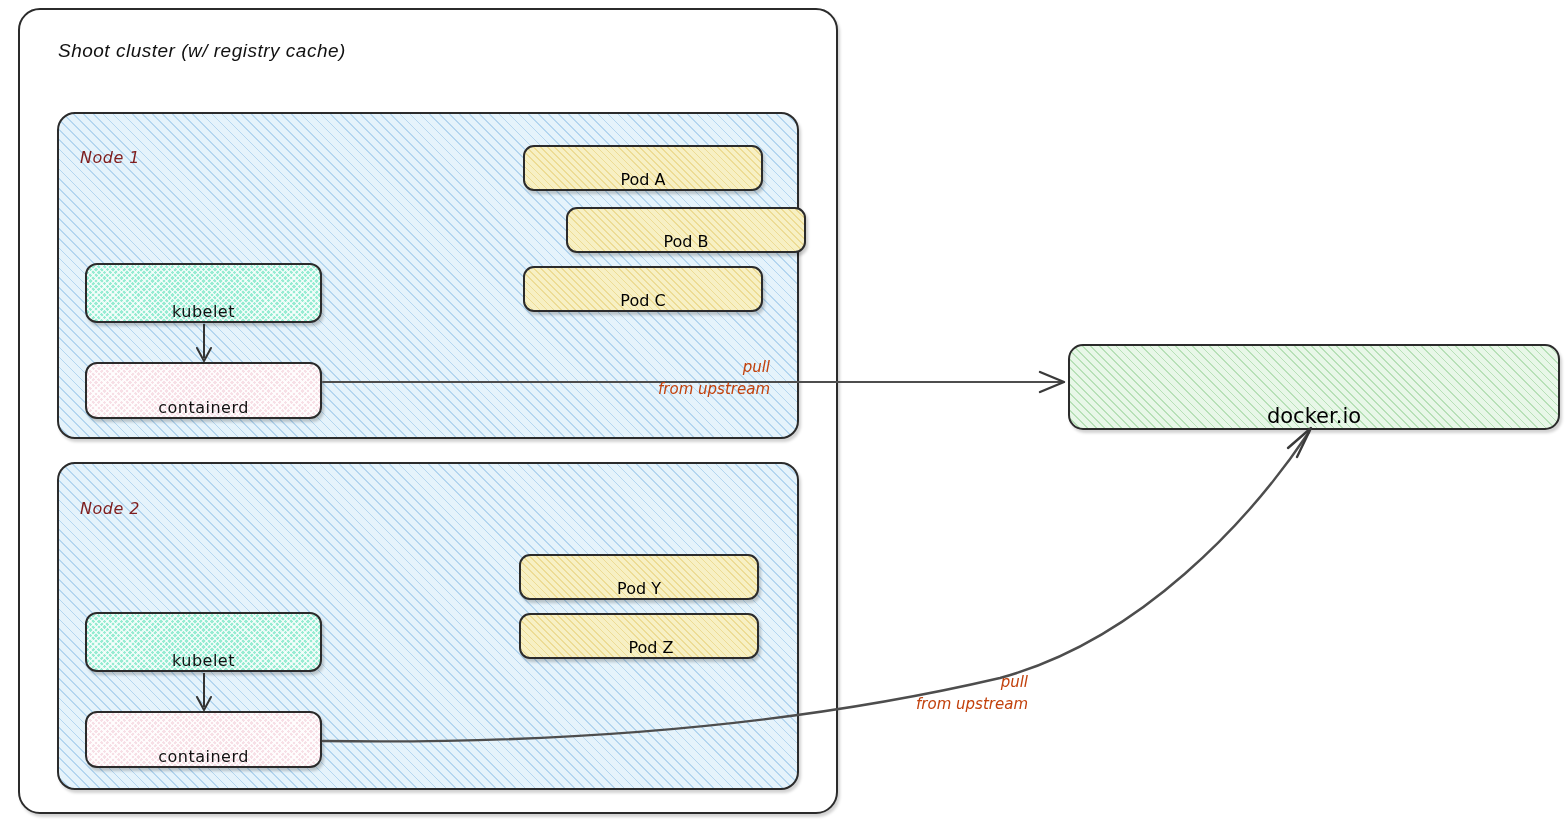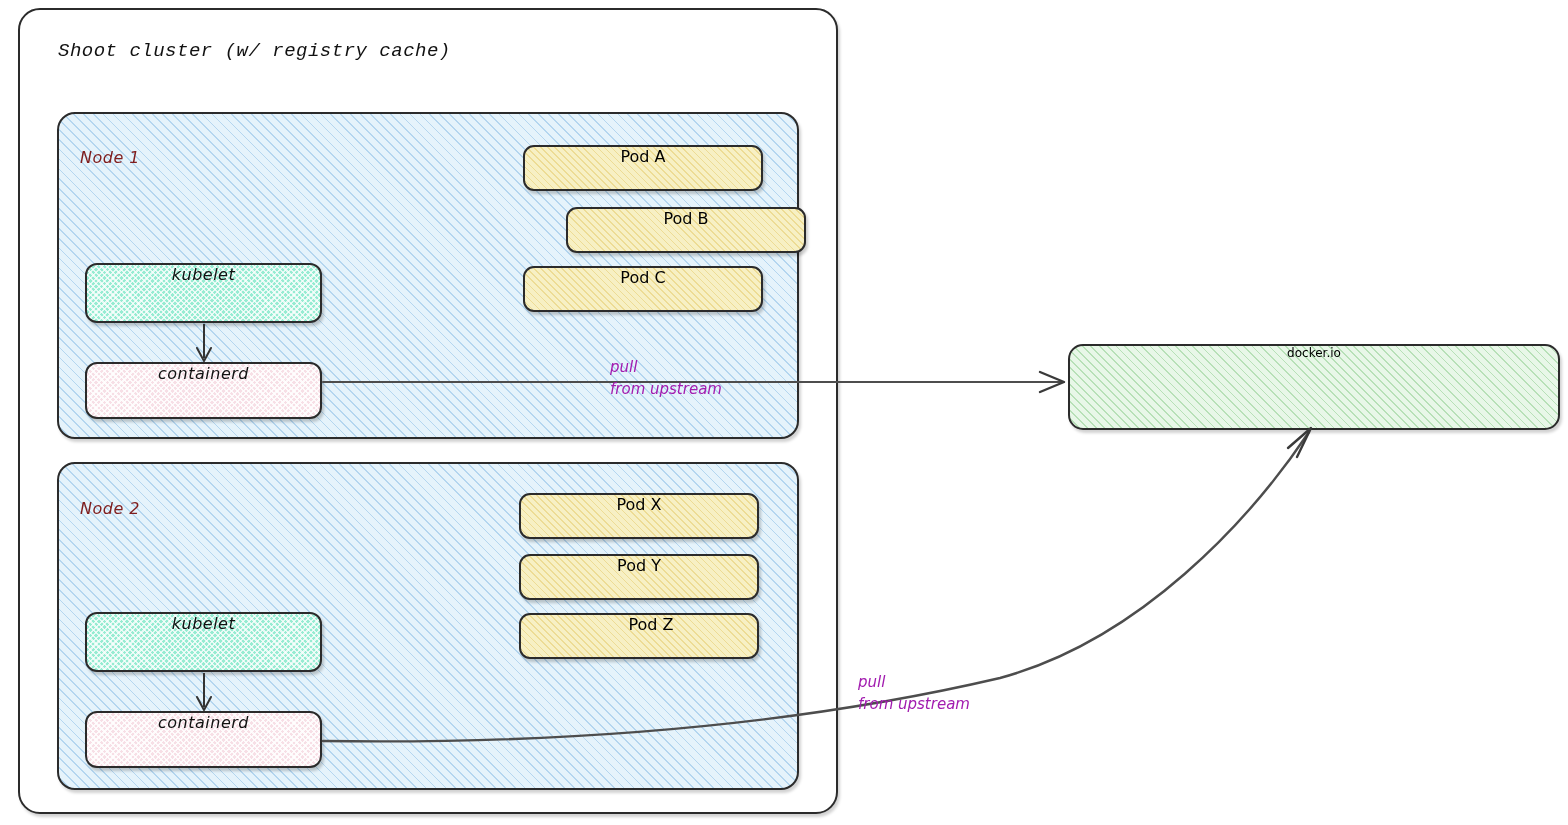--- a/index.html
+++ b/index.html
@@ -22,26 +22,26 @@
     height: 825px;
   }
 
   
   .box {
     position: absolute;
     box-sizing: border-box;
     border: 2px solid #2b2b2b;
     border-radius: 14px;
     display: flex;
-    align-items: flex-start;
+    align-items: flex-end;
     justify-content: center;
   }
 
   .label {
-    font-family: Liberation Mono, monospace;
+    font-family: Liberation Sans, sans-serif;
     color: #111111;
     font-style: italic;
     letter-spacing: 0.4px;
     white-space: nowrap;
     user-select: none;
   }
 
   
   #cluster-box {
     left: 18px;
@@ -153,34 +153,33 @@
     background-color: #e8f7e8;
     background-image: repeating-linear-gradient(
         45deg,
         rgba(110,190,110,0.40) 0 1.2px,
         rgba(255,255,255,0) 1.2px 6px);
     box-shadow: 2px 3px 3px rgba(0,0,0,0.18);
   }
 
   .box-label {
     font-size: 16px;
-    font-style: italic;
     color: #111;
     letter-spacing: .5px;
   }
   .pod-label { font-size: 16px; }
-  #registry-label { font-size: 12px; }
+  #registry-label { font-size: 21px; }
 
   
   .edge-label {
     position: absolute;
     font-size: 15px;
     font-style: italic;
-    color: #a21caf;
-    text-align: left;
+    color: #c2410c;
+    text-align: right;
     line-height: 1.45;
     white-space: nowrap;
   }
   #edge-label-1 { left: 610px; top: 357px; width: 160px; }
   #edge-label-2 { left: 858px; top: 672px; width: 170px; }
 
   .edge-line { font-size: 15px; }
 
   svg#arrows {
     position: absolute;
@@ -223,23 +222,20 @@
   <div class="node-title" id="node2-title">Node 2</div>
 
   <div class="box kubelet-box" id="kubelet-2">
     <span class="box-label">kubelet</span>
   </div>
 
   <div class="box containerd-box" id="containerd-2">
     <span class="box-label">containerd</span>
   </div>
 
-  <div class="box pod-box" id="pod-x">
-    <span class="pod-label">Pod X</span>
-  </div>
   <div class="box pod-box" id="pod-y">
     <span class="pod-label">Pod Y</span>
   </div>
   <div class="box pod-box" id="pod-z">
     <span class="pod-label">Pod Z</span>
   </div>
 
   <div class="box" id="registry-box">
     <span id="registry-label">docker.io</span>
   </div>

